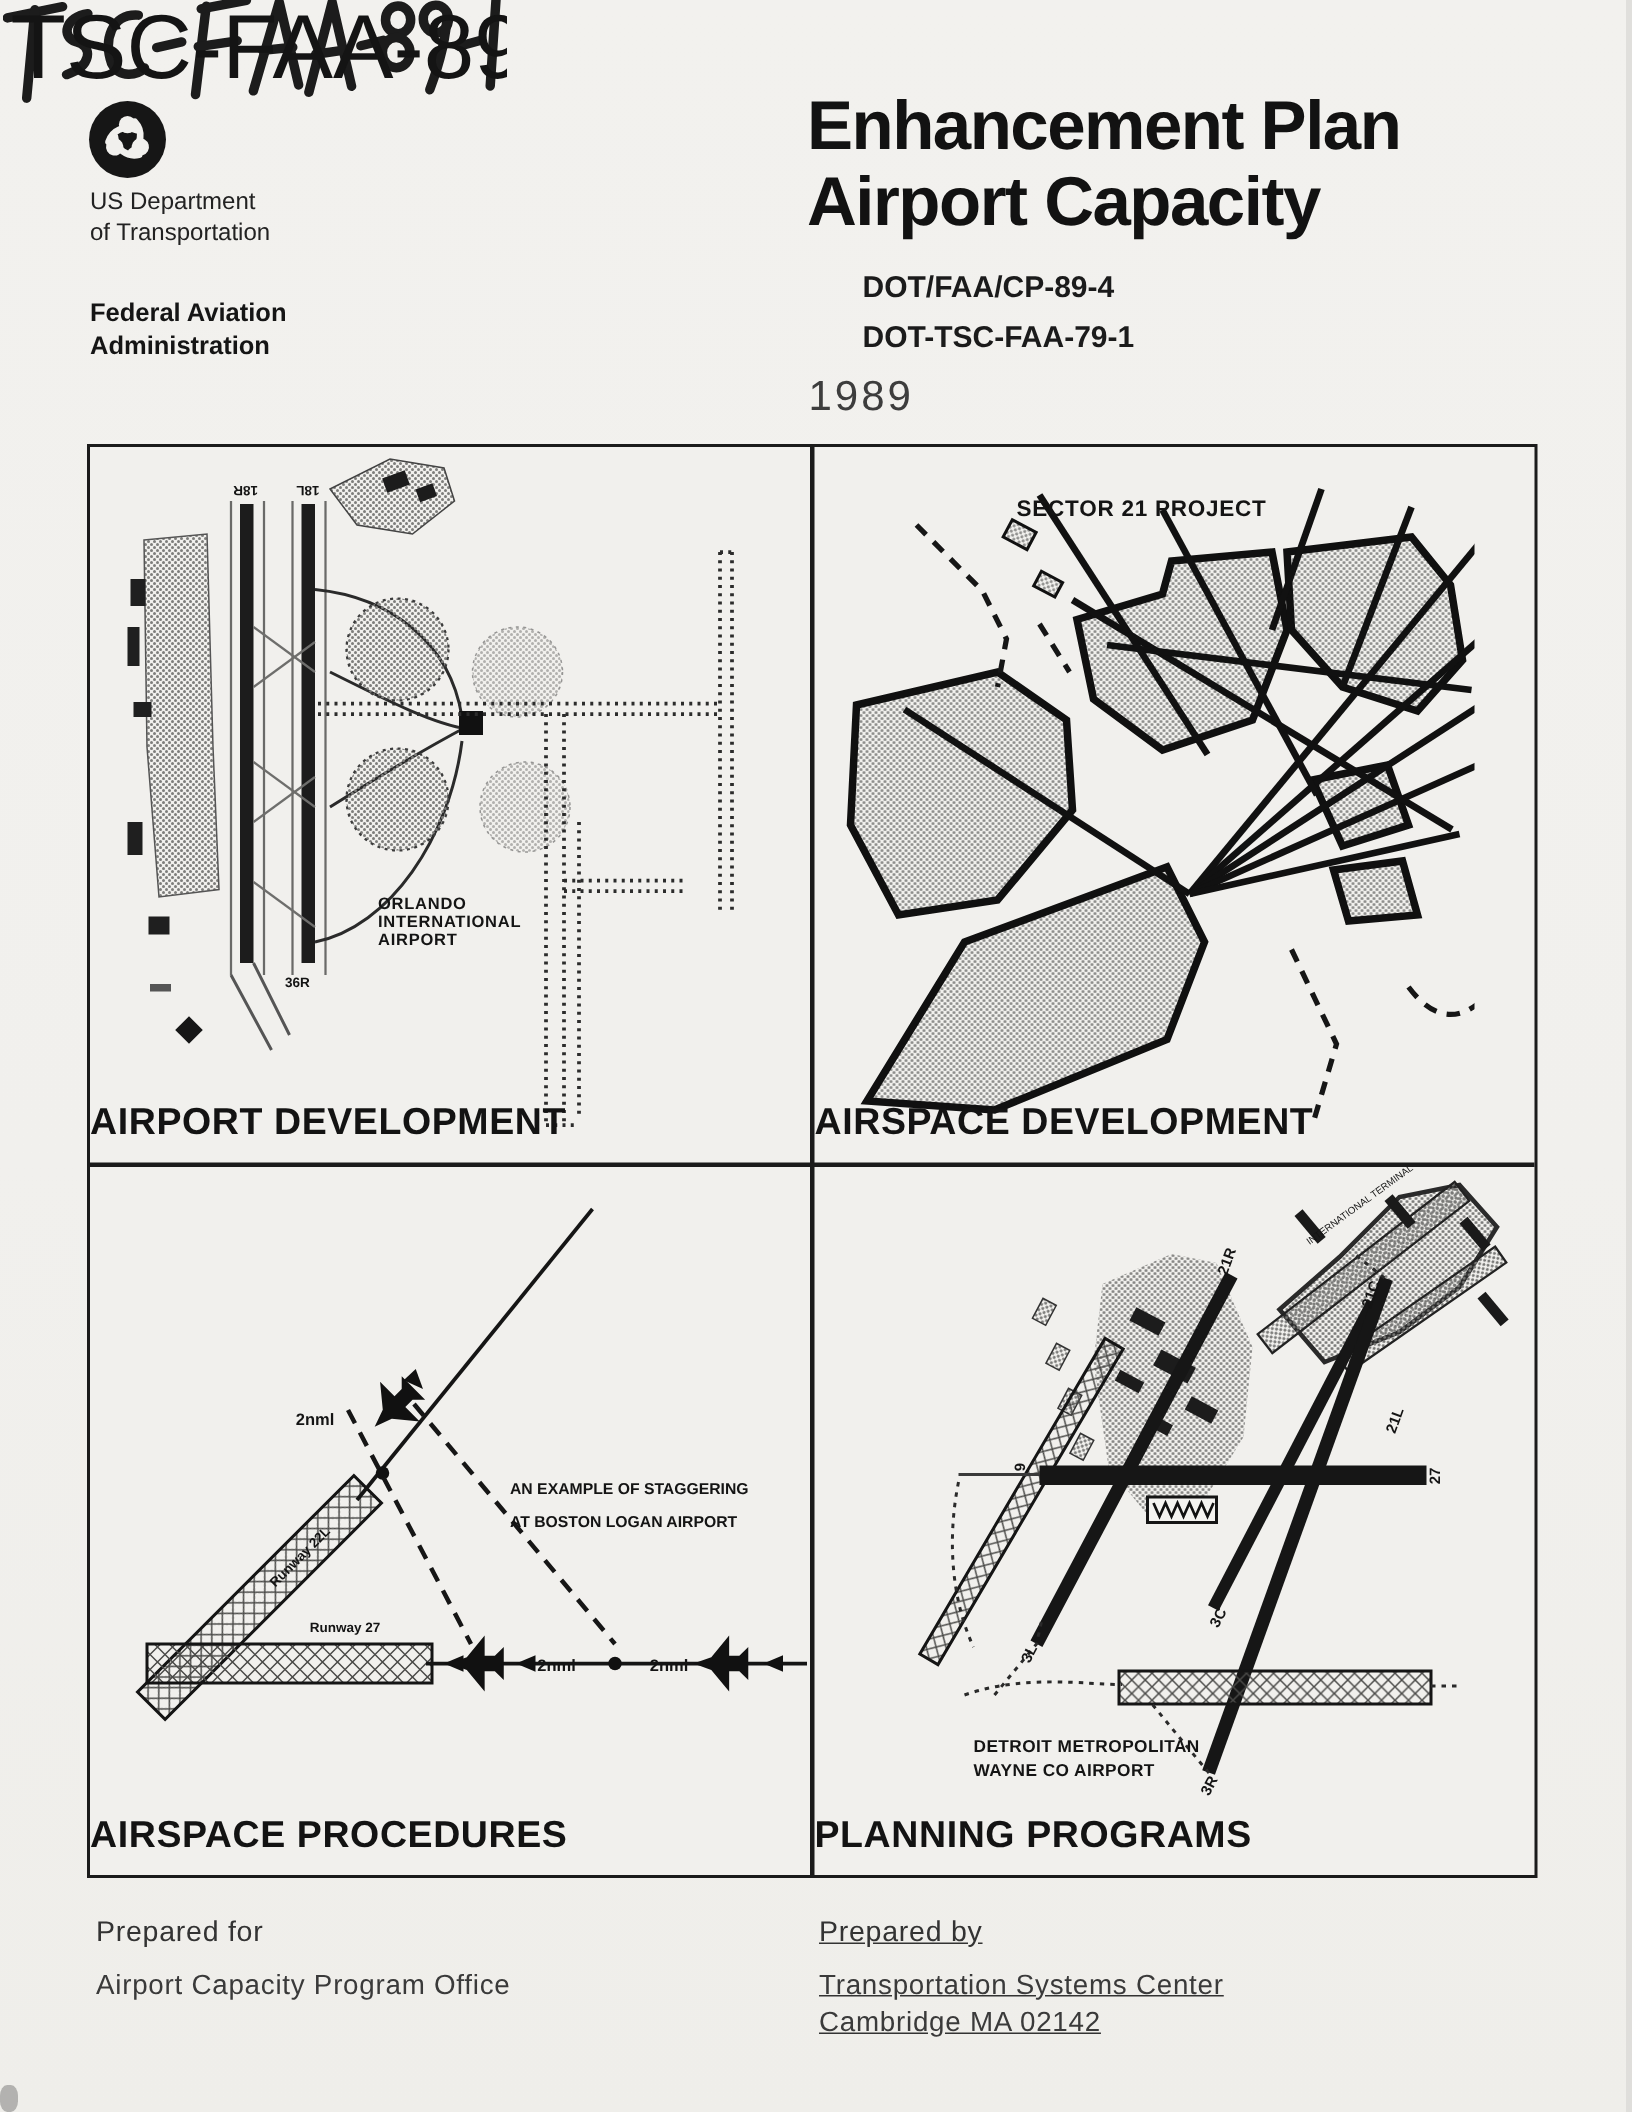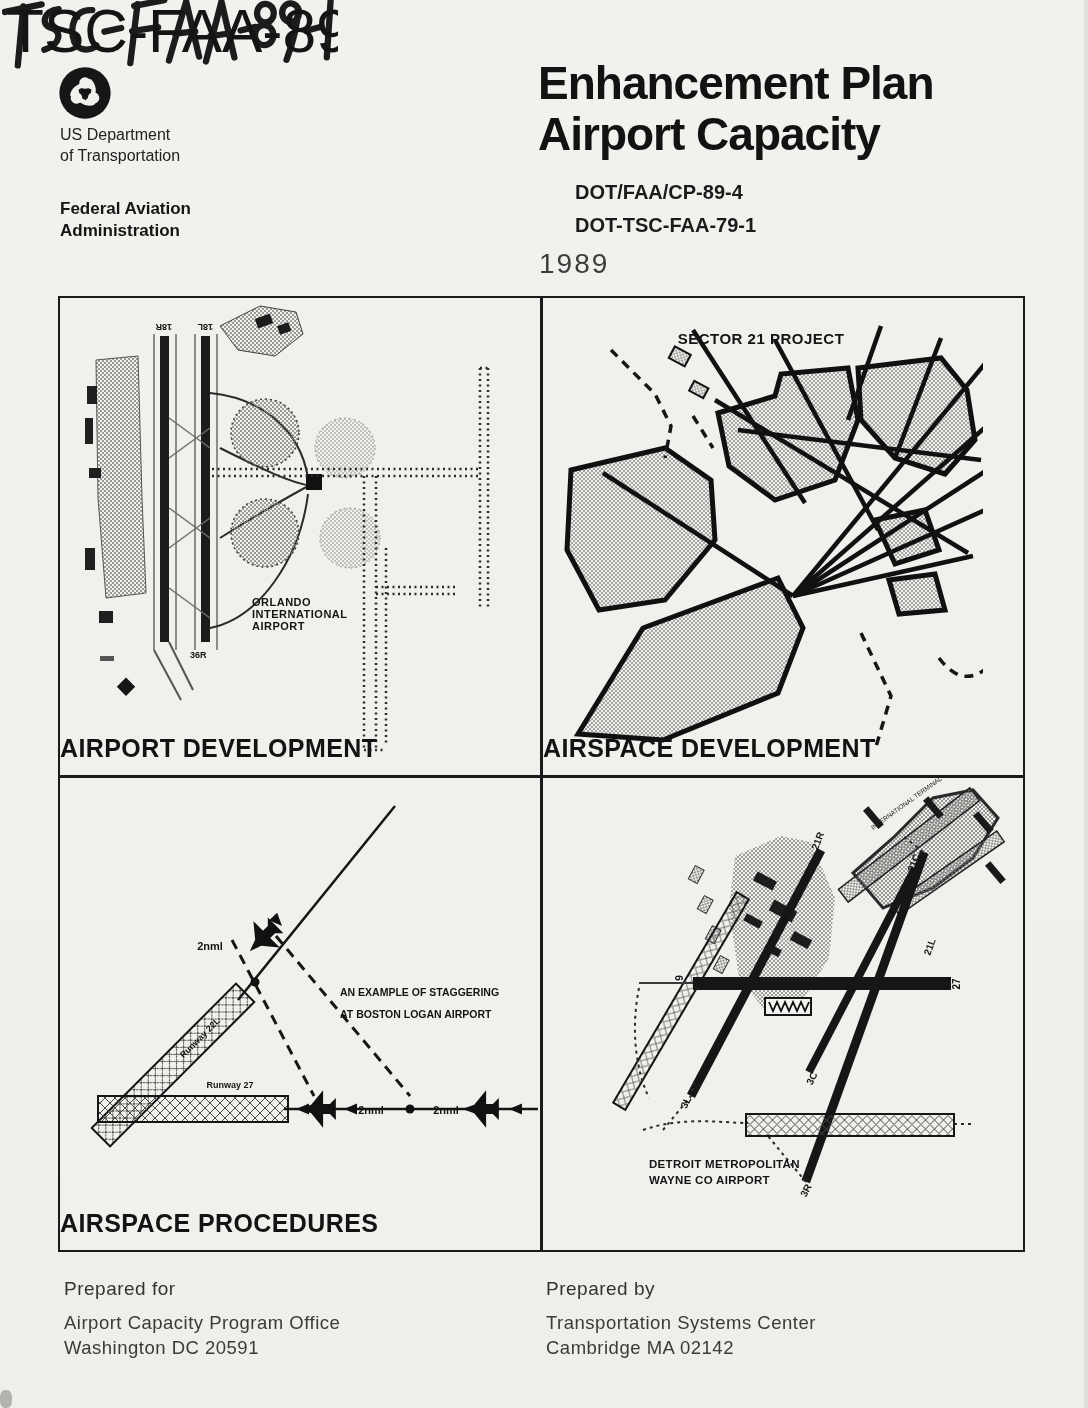--- a/index.html
+++ b/index.html
@@ -23,21 +23,21 @@
   .quad{position:absolute;overflow:hidden;}
   .q-tl{left:0;top:0;width:480px;height:477px;}
   .q-tr{left:483px;top:0;width:440px;height:477px;}
   .q-bl{left:0;top:480px;width:480px;height:472px;}
   .q-br{left:483px;top:480px;width:480px;height:472px;}
   .caption{position:absolute;left:0;right:0;bottom:12px;text-align:left;
     font-size:25px;font-weight:bold;letter-spacing:.4px;color:#131313;}
   
   .foot-col{top:1278px;font-size:19px;color:#333;letter-spacing:.5px;}
   .foot-left{left:64px;}
-  .foot-right{left:546px;}
+  .foot-right{left:546px;text-decoration:underline;}
   .foot-head{margin-bottom:10px;}
   .foot-line{font-size:18.5px;line-height:25px;color:#3a3a3a;}
   
   svg text{font-family:"Liberation Sans",sans-serif;fill:#141414;}
   .edge-strip{right:0;top:0;width:4px;height:1408px;background:#d8d7d4;opacity:.7;}
   .corner-smudge{left:0;top:1390px;width:12px;height:18px;background:#8a8a88;border-radius:40%;opacity:.6;}
 </style>
 </head>
 <body>
 
@@ -368,27 +368,27 @@
         <text transform="translate(417,206) rotate(-90)" text-anchor="middle" font-size="10" font-weight="bold">27</text>
         <text transform="translate(278,64) rotate(-70)" text-anchor="middle" font-size="10" font-weight="bold">21R</text>
         <text transform="translate(374,86) rotate(-70)" text-anchor="middle" font-size="10" font-weight="bold">21C</text>
         <text transform="translate(390,170) rotate(-70)" text-anchor="middle" font-size="10" font-weight="bold">21L</text>
         <text transform="translate(330,52) rotate(-36)" font-size="6.5" fill="#333">INTERNATIONAL TERMINAL</text>
         <g font-size="11.5" font-weight="bold" letter-spacing="0.3">
           <text x="106" y="390">DETROIT METROPOLITAN</text>
           <text x="106" y="406">WAYNE CO AIRPORT</text>
         </g>
       </svg>
+      <div class="caption">PLANNING PROGRAMS</div>
     </div>
   </div>
 
   <div class="abs foot-col foot-left">
     <div class="foot-head">Prepared for</div>
     <div class="foot-line">Airport Capacity Program Office</div>
-    <div class="foot-line">Washington DC 20591</div>
   </div>
   <div class="abs foot-col foot-right">
     <div class="foot-head">Prepared by</div>
     <div class="foot-line">Transportation Systems Center</div>
     <div class="foot-line">Cambridge MA 02142</div>
   </div>
 
   <div class="abs edge-strip"></div>
   <div class="abs corner-smudge"></div>
 </div>

